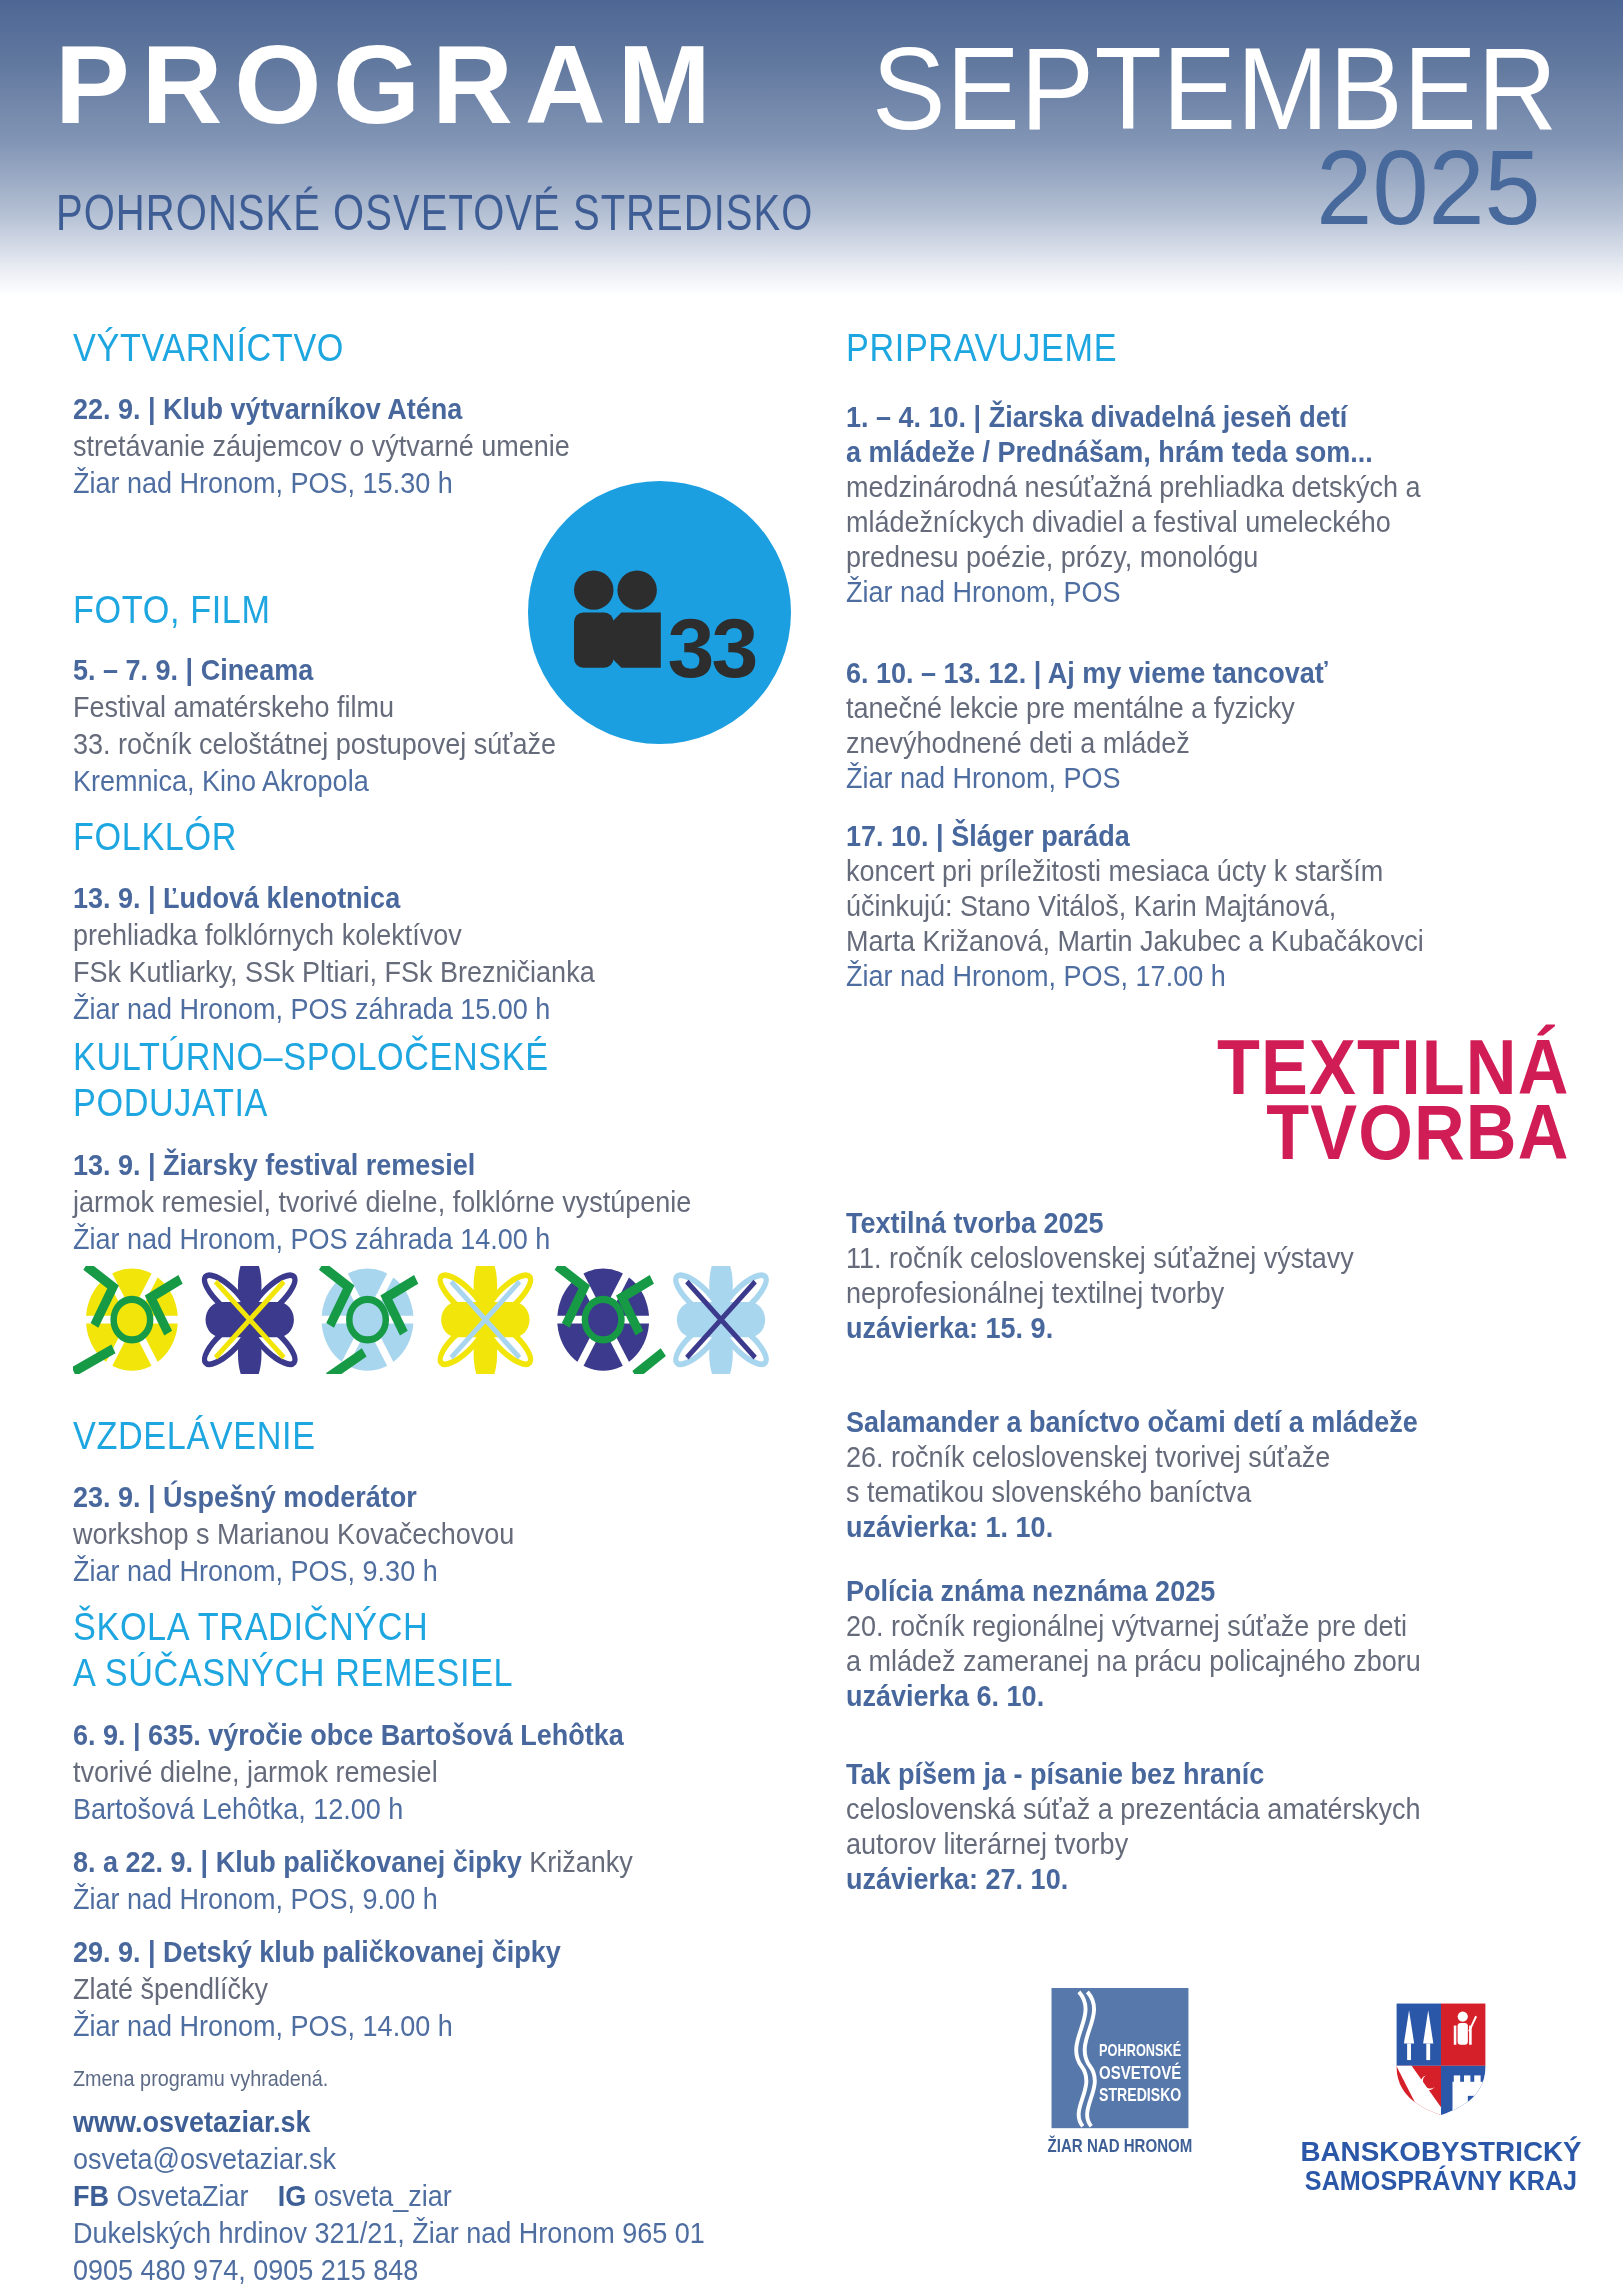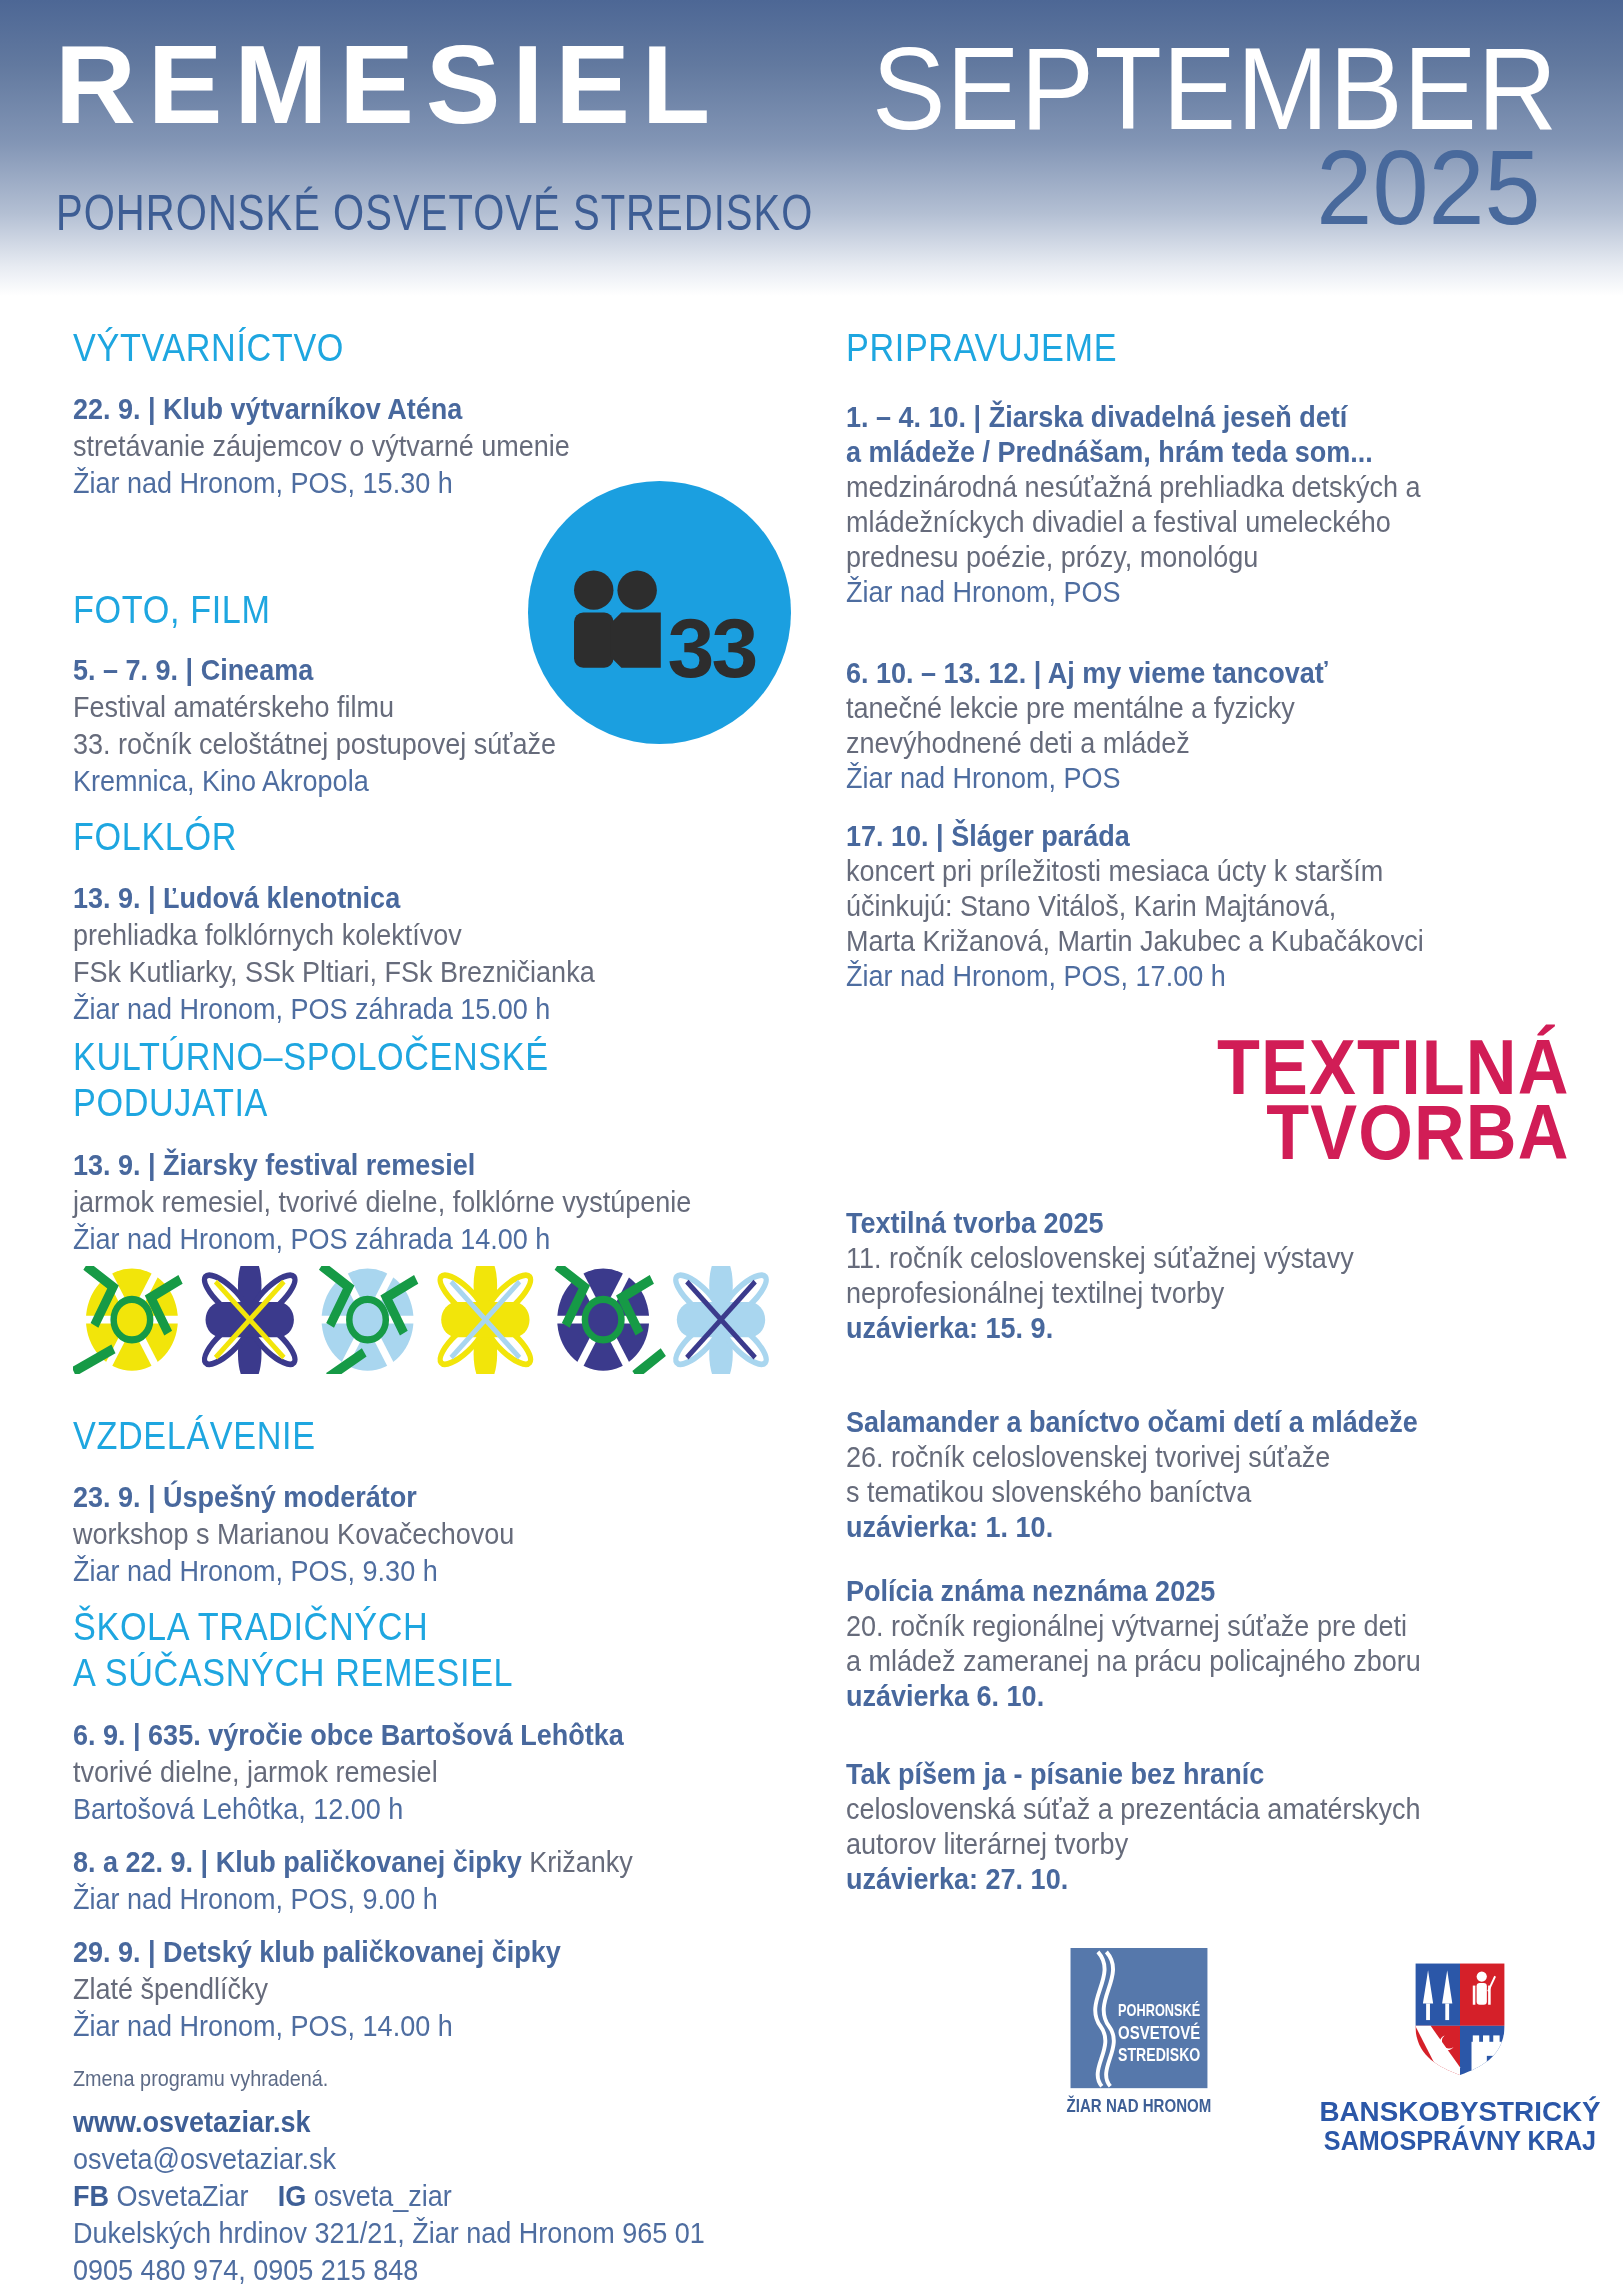--- a/index.html
+++ b/index.html
@@ -38,32 +38,32 @@
   .c-line{font-size:30px;line-height:35px;color:#666b7b;}
   .c-dead{font-size:30px;line-height:35px;font-weight:bold;color:#48689d;}
 
   .note{font-size:22px;line-height:29px;color:#5d6b87;}
   .ft-row{font-size:30px;line-height:37px;color:#4e6da0;}
   .ft-web{font-weight:bold;color:#3e5f96;}
   .ft-lbl{font-weight:bold;color:#3e5f96;}
 
   
   .cineama{position:absolute;left:528px;top:481px;width:263px;height:263px;}
-  .logos{position:absolute;left:1045px;top:1948px;width:562px;display:flex;align-items:flex-start;justify-content:flex-end;}
+  .logos{position:absolute;left:1045px;top:1988px;width:562px;display:flex;align-items:flex-start;}
   .pos-logo{width:163px;}
   .bbsk-logo{width:294px;margin-left:86px;margin-top:11.8px;}
   .ornament{margin-top:9.8px;height:108px;}
 </style>
 </head>
 <body>
 
 <div class="page">
 
   <div class="hdr">
-    <div class="hdr-program">REMESIEL</div>
+    <div class="hdr-program">PROGRAM</div>
     <div class="hdr-sub">POHRONSKÉ OSVETOVÉ STREDISKO</div>
     <div class="hdr-month">SEPTEMBER</div>
     <div class="hdr-year">2025</div>
   </div>
 
   <svg class="cineama" viewBox="0 0 200 200">
     <circle cx="100" cy="100" r="100" fill="#1b9fe0"></circle>
     <g fill="#2d2d2d">
       <circle cx="50" cy="83" r="15"></circle>
       <circle cx="83" cy="83" r="15"></circle>

